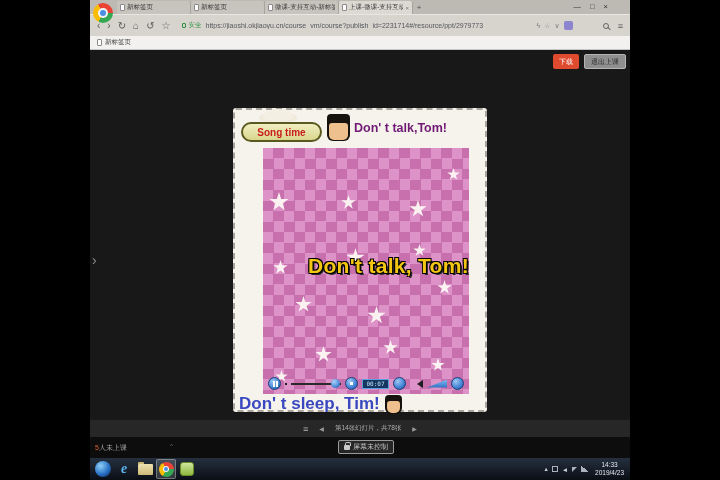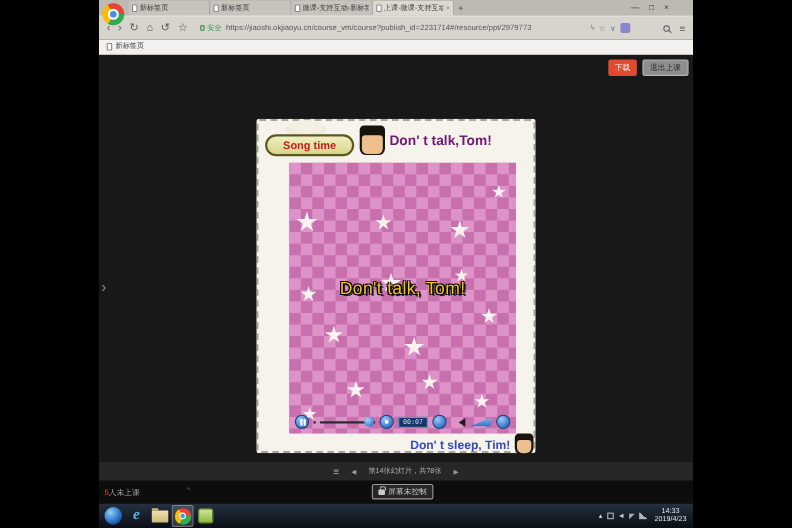--- a/index.html
+++ b/index.html
@@ -67,22 +67,22 @@
     background:#eec08e; border-radius:3px 3px 5px 5px; }
   .hdr-face { position:absolute; left:92px; top:4px; width:23px; height:27px; }
   .hdr-title { position:absolute; left:119px; top:11px; font-size:12.5px; font-weight:bold; color:#701a75; }
 
   .pink { position:absolute; left:28px; top:38px; width:206px; height:246px; overflow:hidden;
     background-color:#dd92c8;
     background-image:conic-gradient(#c86fae 0 25%, #dd92c8 0 50%, #c86fae 0 75%, #dd92c8 0);
     background-size:21px 21px; }
   .star { position:absolute; background:#fdfbf4; opacity:.92;
     clip-path:polygon(50% 0%,61% 35%,98% 35%,68% 57%,79% 91%,50% 70%,21% 91%,32% 57%,2% 35%,39% 35%); }
-  .center-line { position:absolute; left:0; right:0; top:106px; text-align:center;
-    font-size:16px; font-weight:normal; color:#f3c614; letter-spacing:.3px;
+  .center-line { position:absolute; left:0; right:0; top:106px; text-align:right;
+    font-size:21px; font-weight:bold; color:#f3c614; letter-spacing:.3px;
     text-shadow:-1px -1px 0 #000, 1px -1px 0 #000, -1px 1px 0 #000, 1px 1px 0 #000, 2px 2px 0 #2a2a2a; }
 
   .player { position:absolute; left:5px; right:5px; bottom:3px; height:15px; display:flex;
     align-items:center; gap:4px; }
   .pbtn { width:13px; height:13px; border-radius:50%; flex:none; position:relative;
     background:radial-gradient(circle at 35% 30%,#9cc8f5,#3c7cd0 65%,#1d4e96); border:1px solid #1b3f77; }
   .pbtn.pause::before { content:""; position:absolute; left:4px; top:3px; width:1.5px; height:6px;
     background:#fff; box-shadow:3px 0 0 #fff; }
   .pbtn.stop::before { content:""; position:absolute; inset:4px; background:#fff; }
   .tickmini { width:2px; height:2px; background:#222; flex:none; }
@@ -90,22 +90,22 @@
   .handle { position:absolute; right:1px; top:-4px; width:9px; height:9px; border-radius:50%;
     background:radial-gradient(circle at 35% 30%,#aad2f8,#3d7ed2 70%,#1d4e96); }
   .lcd { width:27px; height:10px; background:#15365e; border:1px solid #5c9fe0; color:#bfe3ff;
     font:6px "DejaVu Sans Mono",monospace; display:flex; align-items:center; justify-content:center; flex:none; }
   .spacer { flex:1; }
   .speaker { width:0; height:0; border-top:4px solid transparent; border-bottom:4px solid transparent;
     border-right:6px solid #1d1d1d; flex:none; }
   .vol-wedge { width:20px; height:8px; background:linear-gradient(#7db8f2,#2f6fc0);
     clip-path:polygon(0 100%,100% 0,100% 100%); flex:none; }
 
-  .bottom-line { position:absolute; left:16px; right:0; top:284px; text-align:right;
-    font-size:11px; font-weight:bold; color:#3947c0; }
+  .bottom-line { position:absolute; left:4px; right:0; top:284px; text-align:left;
+    font-size:17px; font-weight:bold; color:#3947c0; }
   .tim-face { display:inline-block; width:17px; height:19px; vertical-align:-5px; margin-left:1px; }
 
   
   .bottomnav { position:absolute; top:420px; left:0; right:0; height:17px; background:#272727;
     display:flex; align-items:center; justify-content:center; gap:11px; }
   .nav-menu { font-size:9px; color:#b5b5b5; }
   .nav-arrow { font-size:6px; color:#9a9a9a; }
   .nav-label { font-size:6.5px; color:#b0b0b0; }
 
   .statusbar { position:absolute; top:437px; left:0; right:0; height:21px; background:#0d0d0d; }

